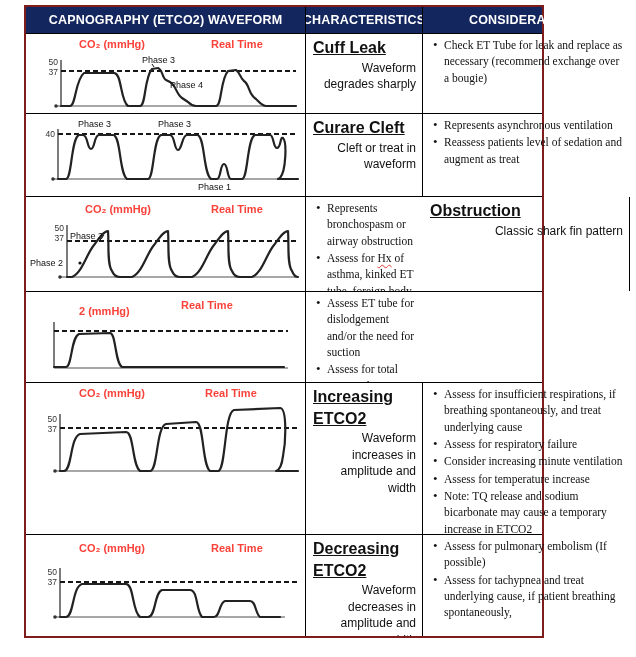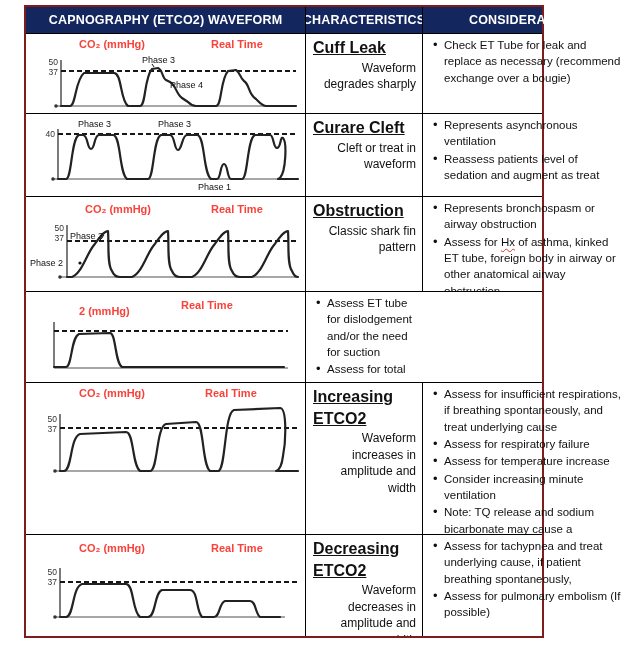--- a/index.html
+++ b/index.html
@@ -39,21 +39,21 @@
   .dash{fill:none;stroke:#161616;stroke-width:2;stroke-dasharray:5 3;}
   .axis{stroke:#444;stroke-width:1.4;}
   .base{stroke:#8a8a8a;stroke-width:1.6;}
   .tick{font-size:8.5px;fill:#333;}
   .phase{font-size:9px;fill:#111;}
   
   .char{padding:3px 6px 3px 7px;}
   .char .ttl{font-weight:bold;text-decoration:underline;font-size:16px;line-height:1.35;}
   .char .desc{font-size:12px;line-height:1.38;margin-top:1px;white-space:pre-line;text-align:right;}
   
-  .cons{padding:3px 6px 3px 4px;}
+  .cons{padding:3px 6px 3px 4px;font-family:Liberation Serif, serif;}
   .cons ul{margin:0;padding:0 0 0 17px;list-style:none;}
   .cons li{
     font-size:11.5px;line-height:1.42;position:relative;margin:0 0 1px 0;
   }
   .cons li::before{
     content:"\2022";position:absolute;left:-11px;top:-1px;font-size:13px;
   }
   .squiggle{
     text-decoration:underline;text-decoration-style:wavy;
     text-decoration-color:#e03a2e;text-decoration-thickness:1px;
@@ -142,29 +142,29 @@
         <path class="dash" d="M37,20 H268"></path>
         <line class="base" x1="29" y1="56" x2="268" y2="56"></line>
         <circle cx="30" cy="56" r="1.8" fill="#333"></circle>
         <path class="wave" d="M37,56 L42,56 C52,52 56,34 64,24 C70,16 74,10 78,10 C79,22 77,44 82,50 C84,55 87,56 90,56 L102,56 C112,52 116,34 124,24 C130,16 134,10 138,10 C139,22 137,44 142,50 C144,55 147,56 150,56 L162,56 C172,52 176,34 184,24 C190,16 194,10 198,10 C199,22 197,44 202,50 C204,55 207,56 210,56 L222,56 C232,52 236,34 244,24 C250,16 254,10 258,10 C259,22 257,44 262,50 C264,55 266,56 268,56"></path>
         <text class="phase" x="40" y="18">Phase 3</text>
         <line x1="74" y1="14" x2="70" y2="19" stroke="#111" stroke-width="1"></line>
         <text class="phase" x="0" y="45">Phase 2</text>
         <circle cx="50" cy="42" r="1.6" fill="#111"></circle>
       </svg>
     </div>
+    <div class="cell c3 cons">
+      <ul>
+        <li>Represents bronchospasm or airway obstruction</li>
+        <li><span>Assess for </span><span class="squiggle">Hx</span><span> of asthma, kinked ET tube, foreign body in airway or other anatomical airway obstruction.</span></li>
+      </ul>
+    </div>
     <div class="cell c2 char">
       <div class="ttl">Obstruction</div>
       <div class="desc">Classic shark fin pattern</div>
-    </div>
-    <div class="cell c3 cons">
-      <ul>
-        <li>Represents bronchospasm or airway obstruction</li>
-        <li><span>Assess for </span><span class="squiggle">Hx</span><span> of asthma, kinked ET tube, foreign body in airway or other anatomical airway obstruction.</span></li>
-      </ul>
     </div>
   </div>
 
   <div class="trow r4">
     <div class="cell c1">
       <span class="redlbl" style="left:12px;top:13px">2 (mmHg)</span>
       <span class="redlbl" style="left:114px;top:7px">Real Time</span>
       <svg class="wsvg" style="top:26px" width="270" height="56" viewBox="0 0 270 56">
         <line class="axis" x1="24" y1="4" x2="24" y2="49"></line>
         <path class="dash" d="M24,13 H258"></path>
@@ -196,22 +196,22 @@
       </svg>
     </div>
     <div class="cell c2 char">
       <div class="ttl">Increasing ETCO2</div>
       <div class="desc">Waveform increases in amplitude and width</div>
     </div>
     <div class="cell c3 cons">
       <ul>
         <li>Assess for insufficient respirations, if breathing spontaneously, and treat underlying cause</li>
         <li>Assess for respiratory failure</li>
+        <li>Consider increasing minute ventilation</li>
         <li>Assess for temperature increase</li>
-        <li>Consider increasing minute ventilation</li>
         <li>Note: TQ release and sodium bicarbonate may cause a temporary increase in ETCO2</li>
       </ul>
     </div>
   </div>
 
   <div class="trow r6">
     <div class="cell c1">
       <span class="redlbl" style="left:12px;top:7px">CO₂ (mmHg)</span>
       <span class="redlbl" style="left:144px;top:7px">Real Time</span>
       <svg class="wsvg" style="top:26px" width="270" height="64" viewBox="0 0 270 64">
@@ -223,19 +223,19 @@
         <circle cx="25" cy="56" r="1.8" fill="#333"></circle>
         <path class="wave" d="M30,56 L36,56 C44,56 42,26 52,23 L96,23 C104,23 102,50 110,56 L118,56 C126,56 124,32 132,29 L160,29 C168,29 166,50 172,56 L184,56 C190,56 189,42 195,40 L220,40 C226,40 225,52 230,56 L250,56"></path>
       </svg>
     </div>
     <div class="cell c2 char">
       <div class="ttl">Decreasing ETCO2</div>
       <div class="desc">Waveform decreases in amplitude and width</div>
     </div>
     <div class="cell c3 cons">
       <ul>
+        <li>Assess for pulmonary embolism (If possible)</li>
         <li>Assess for tachypnea and treat underlying cause, if patient breathing spontaneously,</li>
-        <li>Assess for pulmonary embolism (If possible)</li>
       </ul>
     </div>
   </div>
 
 </div>
 
 </body></html>

